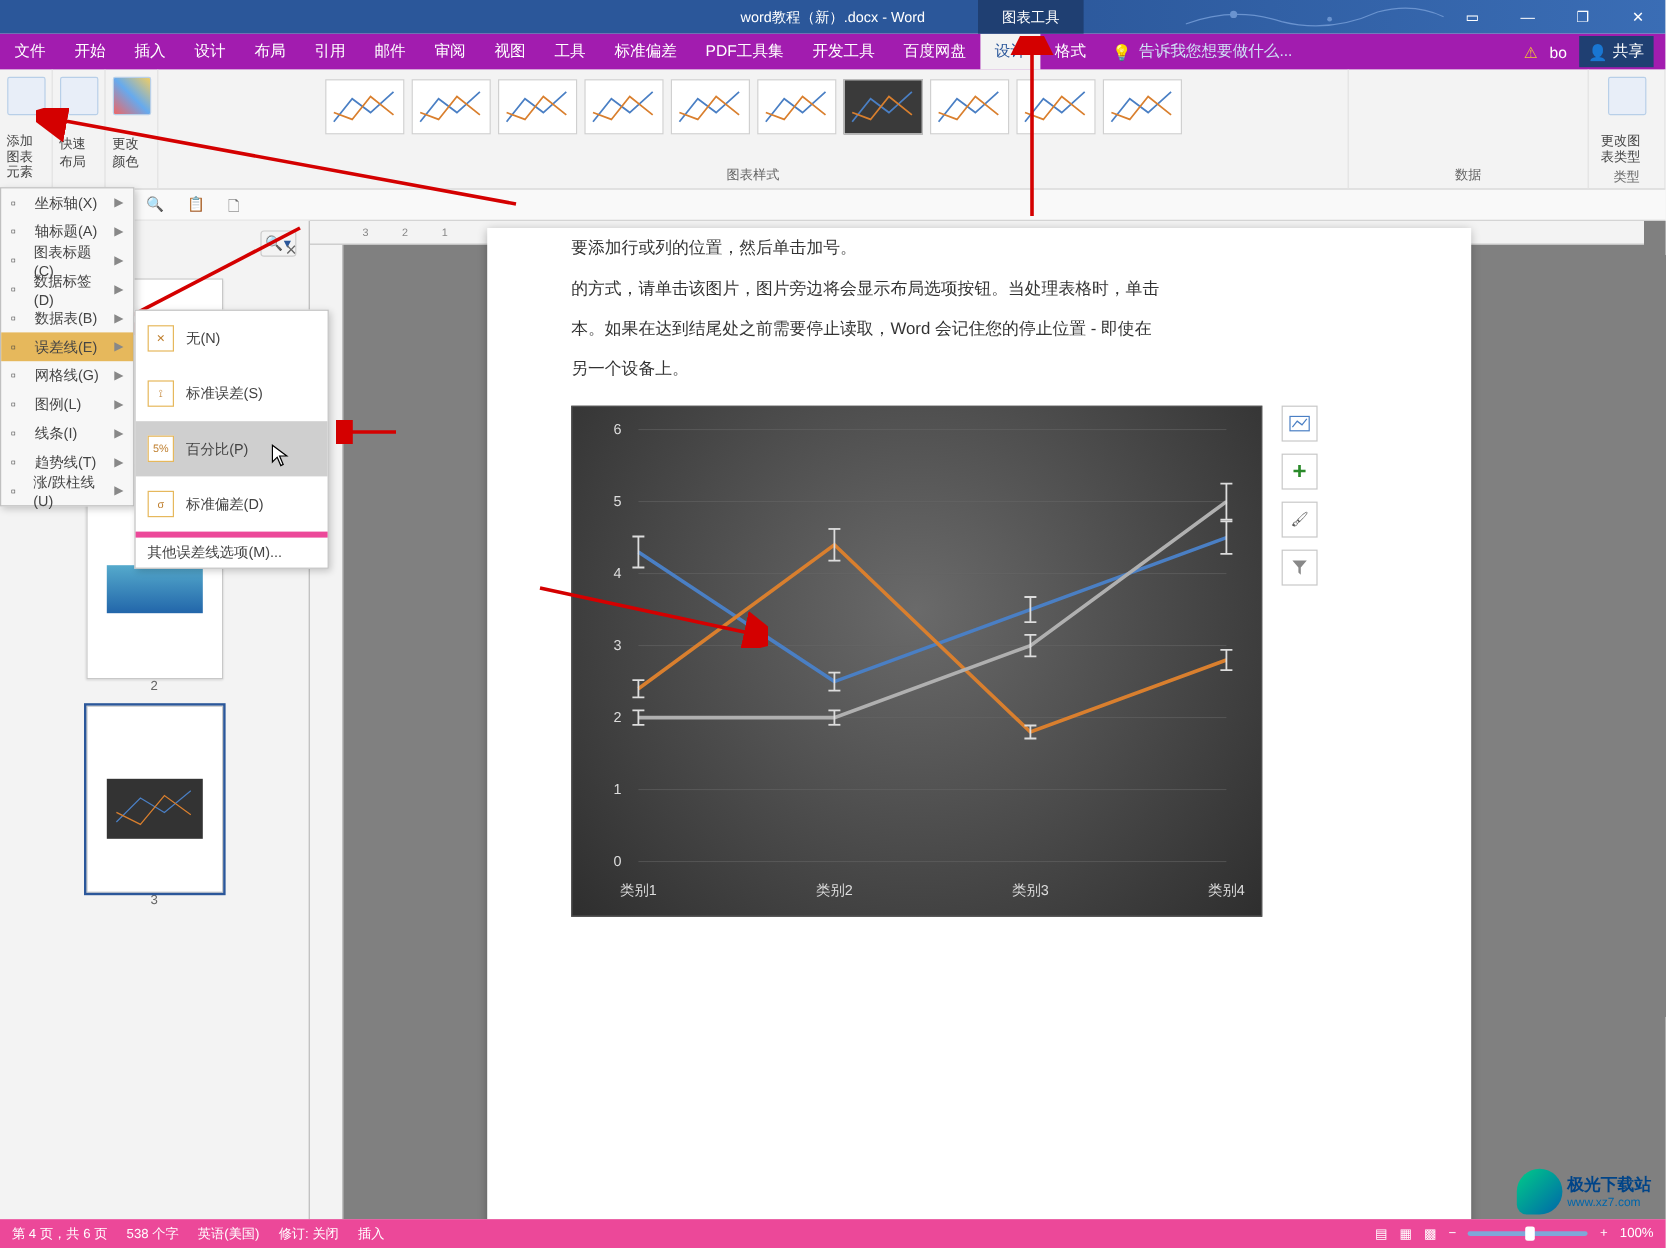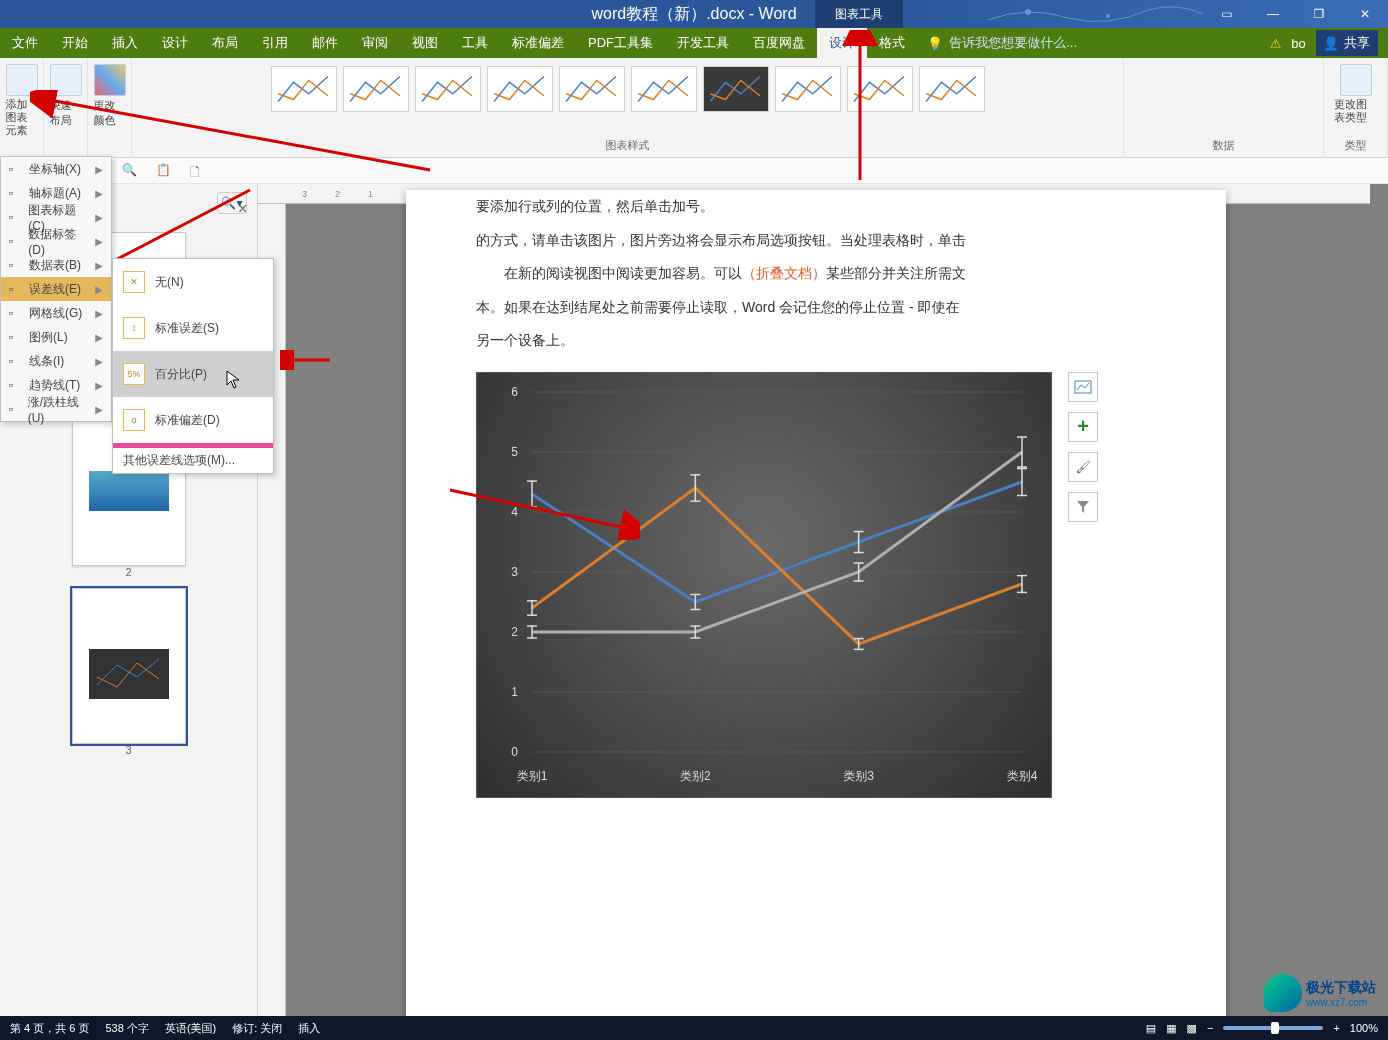--- a/index.html
+++ b/index.html
@@ -1,31 +1,31 @@
 <!DOCTYPE html>
 <html><head>
 <meta charset="utf-8">
 <style>
 html,body{margin:0;padding:0;font-family:"Microsoft YaHei","Segoe UI",sans-serif;font-size:12px;background:#f3f3f3;overflow:hidden;width:1388px;height:1040px}
 *{box-sizing:border-box}
 .titlebar{height:28px;background:linear-gradient(90deg,#2b579a 0%,#2b579a 60%,#3a6db5 100%);display:flex;align-items:center;color:#fff;position:relative}
-.titlebar .center{position:absolute;left:50%;transform:translateX(-50%);font-size:16px}
+.titlebar .center{position:absolute;left:50%;transform:translateX(-50%);font-size:12px}
 .titlebar .ctxtab{position:absolute;left:815px;background:#1f3f72;height:28px;display:flex;align-items:center;padding:0 20px;font-size:12px}
 .winbtns{margin-left:auto;display:flex;gap:0}
 .winbtn{width:46px;height:28px;display:flex;align-items:center;justify-content:center;color:#fff}
-.ribbon-tabs{height:30px;background:#4d7c0f;display:flex;color:#fff;font-size:13px}
+.ribbon-tabs{height:30px;background:#a21caf;display:flex;color:#fff;font-size:13px}
 .ribbon-tab{padding:0 12px;display:flex;align-items:center;cursor:pointer}
 .ribbon-tab.active{background:#f3f3f3;color:#2b579a}
 .tellme{flex:1;display:flex;align-items:center;color:#cfe0f5;padding-left:10px;gap:6px}
 .userbox{display:flex;align-items:center;gap:10px;padding-right:10px}
 .sharebox{background:#1f3f72;padding:4px 8px;display:flex;align-items:center;gap:4px}
 .ribbon{height:100px;background:#f3f3f3;border-bottom:1px solid #d4d4d4;display:flex;position:relative}
 .ribbon-group{display:flex;flex-direction:column;align-items:center;border-right:1px solid #e1e1e1;padding:4px 6px}
 .ribbon-group .label{font-size:11px;color:#666;margin-top:auto}
-.bigbtn{display:flex;flex-direction:column;align-items:center;gap:2px;padding:2px 4px;color:#444;font-size:11px}
+.bigbtn{display:flex;flex-direction:column;align-items:center;gap:16px;padding:2px 4px;color:#444;font-size:11px}
 .bigbtn .ico{width:32px;height:32px;background:#e8eef8;border:1px solid #b8cfe8;border-radius:2px}
 .styles-row{display:flex;gap:6px;padding:4px;flex:1;overflow:hidden}
 .style-thumb{width:66px;height:46px;background:#fff;border:1px solid #d0d0d0;position:relative}
 .style-thumb.dark{background:#3a3a3a}
 .style-thumb svg{width:100%;height:100%}
 .qat{height:26px;background:#f9f9f9;border-bottom:1px solid #e1e1e1;display:flex;align-items:center;gap:18px;padding-left:20px;color:#666}
 .qat .ico{width:16px;height:16px;display:inline-block}
 .workspace{position:absolute;top:184px;bottom:24px;left:0;right:0;display:flex}
 .navpane{width:258px;background:#f3f3f3;border-right:1px solid #d4d4d4;display:flex;flex-direction:column}
 .navsearch{padding:8px 10px;display:flex;justify-content:flex-end}
@@ -37,21 +37,21 @@
 .docarea{flex:1;background:#808080;position:relative;overflow:hidden}
 .hruler{position:absolute;top:0;left:0;right:18px;height:20px;background:#f3f3f3;border-bottom:1px solid #c0c0c0;font-size:9px;color:#888;display:flex;align-items:center;padding-left:30px}
 .hruler span{margin:0 14px}
 .vruler{position:absolute;top:20px;left:0;width:28px;bottom:0;background:#f3f3f3;border-right:1px solid #c0c0c0}
 .page{position:absolute;left:148px;top:6px;width:820px;height:900px;background:#fff;box-shadow:0 2px 8px rgba(0,0,0,.3);padding:0 70px}
 .page p{font-size:14px;line-height:2.4;color:#333;margin:0}
 .page .accent{color:#e06030}
 .chart{margin-top:14px;width:576px;height:426px;background:radial-gradient(circle at 50% 40%,#6a6a6a,#2e2e2e);position:relative;box-shadow:0 0 0 1px #555 inset}
 .chart-side{position:absolute;right:-46px;top:0;display:flex;flex-direction:column;gap:10px}
 .chart-side .btn{width:30px;height:30px;background:#fff;border:1px solid #c8c8c8;display:flex;align-items:center;justify-content:center;color:#555}
-.statusbar{position:absolute;bottom:0;left:0;right:0;height:24px;background:#0f172a;color:#fff;display:flex;align-items:center;font-size:11px;padding:0 10px;gap:16px}
+.statusbar{position:absolute;bottom:0;left:0;right:0;height:24px;background:#ec4899;color:#fff;display:flex;align-items:center;font-size:11px;padding:0 10px;gap:16px}
 .statusbar .right{margin-left:auto;display:flex;align-items:center;gap:10px}
 .watermark{position:absolute;right:12px;bottom:28px;display:flex;align-items:center;gap:4px;font-size:14px;color:#0a8}
 .watermark .logo{width:38px;height:38px;background:linear-gradient(135deg,#0c8,#06a);border-radius:50% 50% 50% 8px}
 .watermark small{color:#06a;font-size:10px;display:block}
 
 .menu1{position:absolute;left:0;top:156px;width:112px;background:#f7f7f7;border:1px solid #c0c0c0;box-shadow:2px 2px 6px rgba(0,0,0,.2);z-index:50}
 .menu1 .item{height:24px;display:flex;align-items:center;padding:0 8px;gap:6px;font-size:12px;color:#444;position:relative}
 .menu1 .item.hi{background:#e6b85c}
 .menu1 .item .arr{margin-left:auto;color:#888;font-size:10px}
 .menu1 .item .ico{width:14px;height:14px;display:inline-block}
@@ -333,23 +333,20 @@
         <span>14</span>
         <span>15</span>
         <span>16</span>
         <span>17</span>
       </div>
     <div class="vruler"></div>
 
     <div class="page">
       <p>要添加行或列的位置，然后单击加号。</p>
       <p>的方式，请单击该图片，图片旁边将会显示布局选项按钮。当处理表格时，单击</p>
-      <p>
-          <span>在新的阅读视图中阅读更加容易。可以</span><span class="accent">（折叠文档）</span><span>某些部分并关注所需文</span>
-      </p>
       <p>本。如果在达到结尾处之前需要停止读取，Word 会记住您的停止位置 - 即使在</p>
       <p>另一个设备上。</p>
 
       <div class="chart">
         <svg id="chart-svg" width="576" height="426">
             <line x1="56" y1="380" x2="546" y2="380" stroke="#666" stroke-width="0.5"></line>
             <text x="42" y="384" fill="#ddd" font-size="12" text-anchor="end">0</text>
             <line x1="56" y1="320" x2="546" y2="320" stroke="#666" stroke-width="0.5"></line>
             <text x="42" y="324" fill="#ddd" font-size="12" text-anchor="end">1</text>
             <line x1="56" y1="260" x2="546" y2="260" stroke="#666" stroke-width="0.5"></line>

